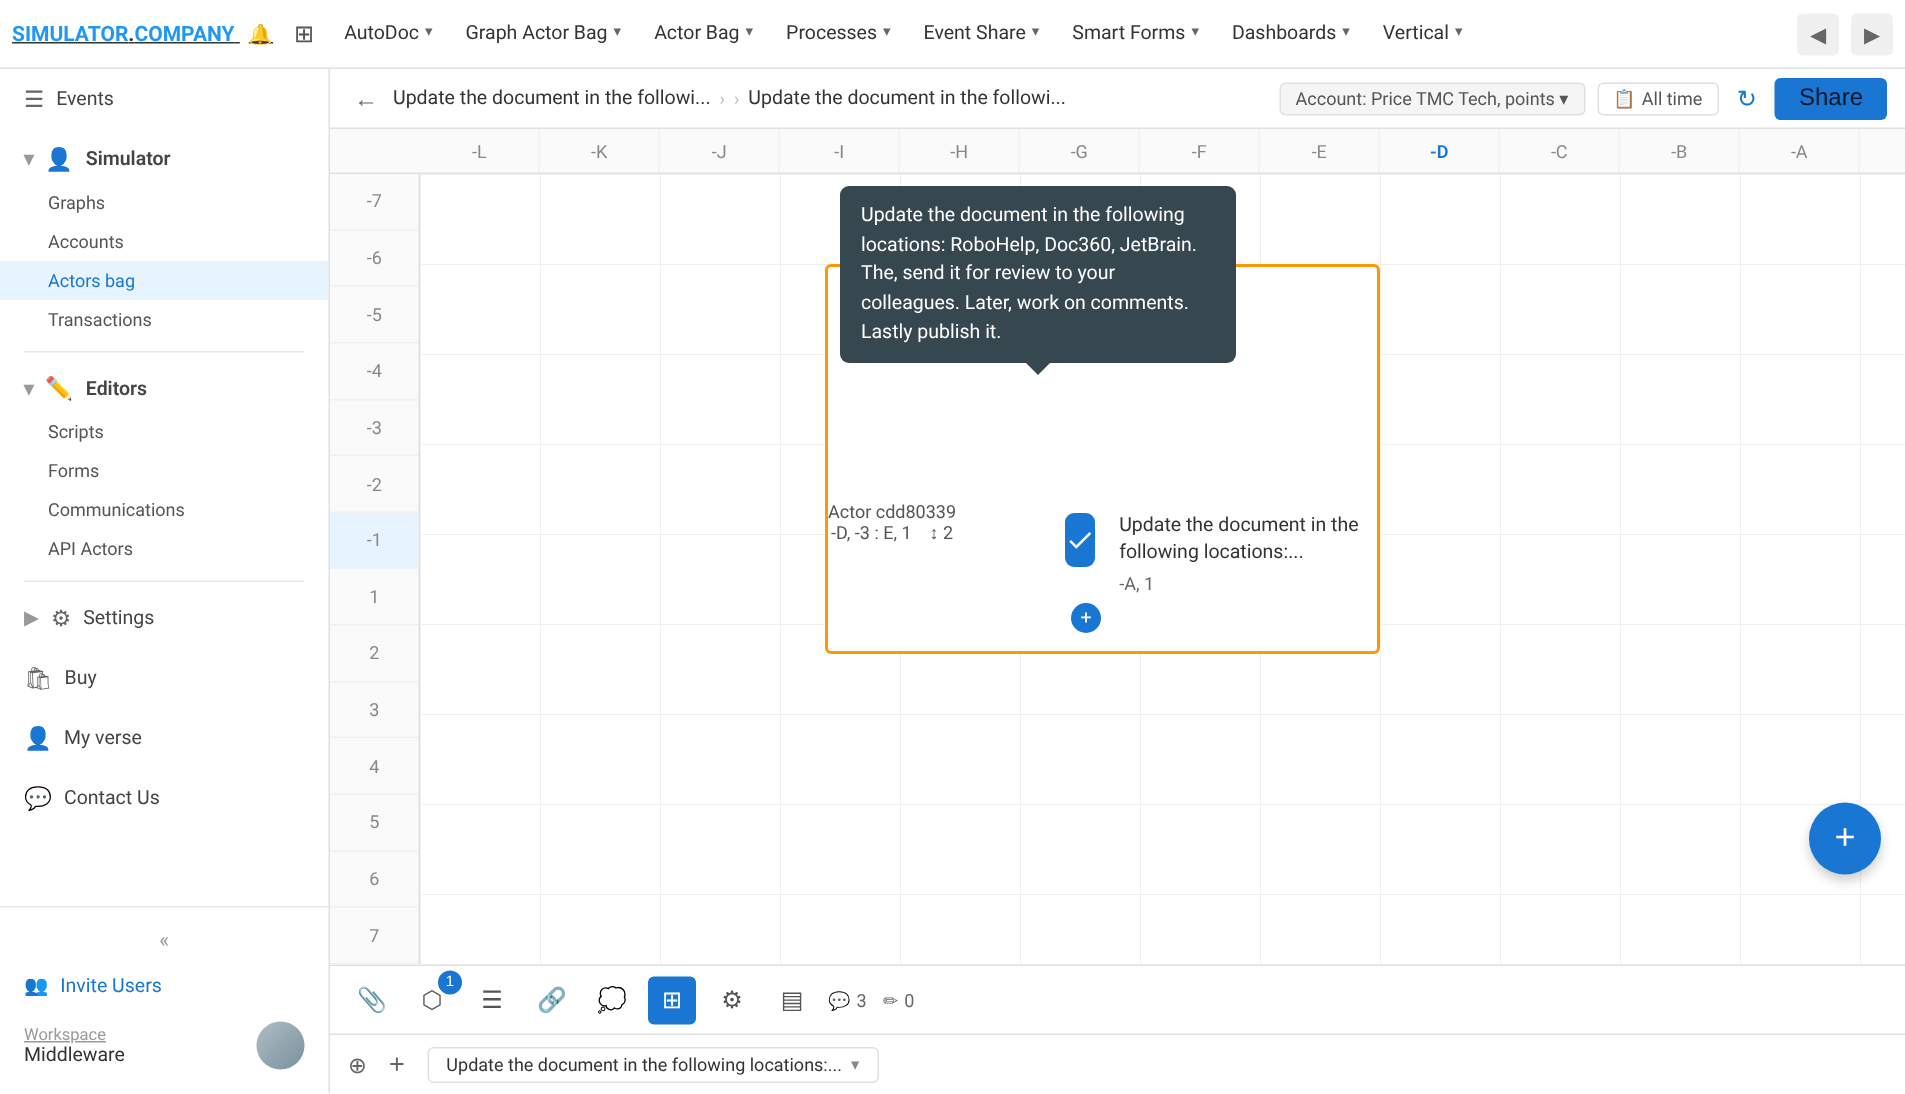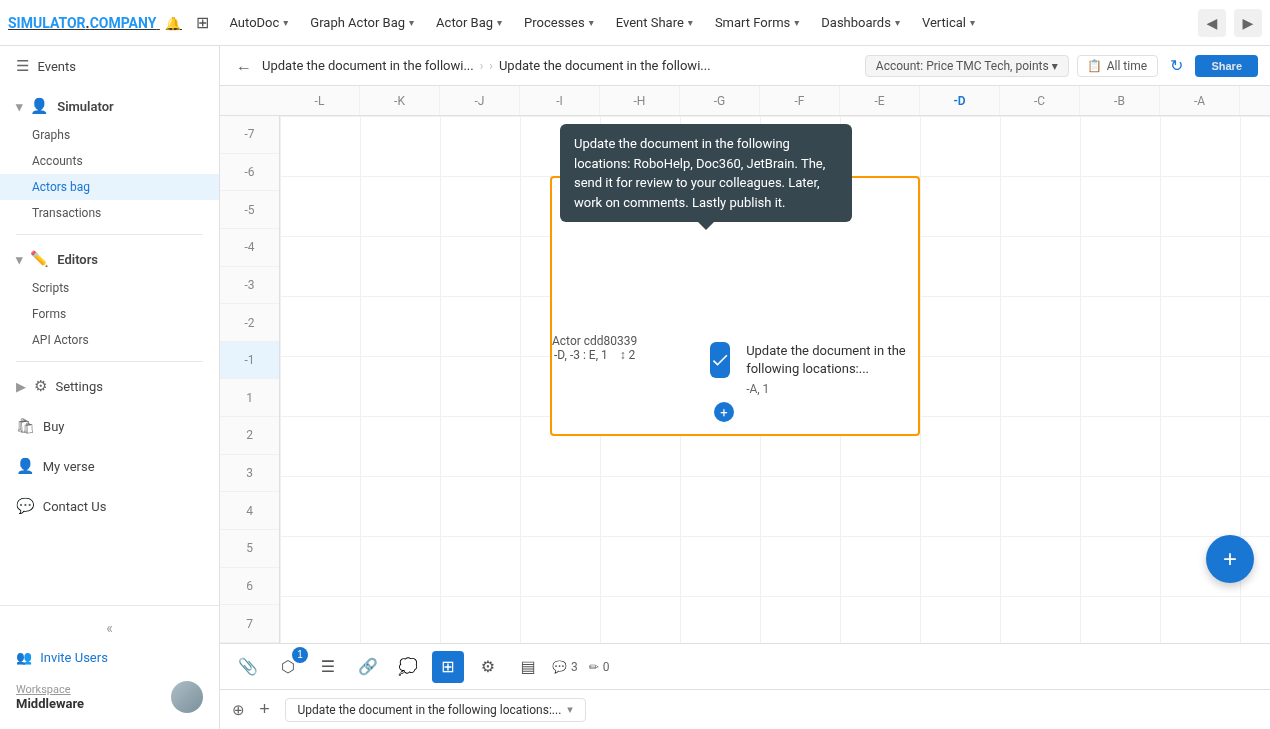--- a/index.html
+++ b/index.html
@@ -20,21 +20,20 @@
       font-size: 14px;
       font-weight: 700;
       color: #333;
       margin-right: 12px;
       white-space: nowrap;
       text-decoration: underline;
     }
     .nav-logo span { color: #2196F3; }
     .nav-item {
       display: flex;
-      align-items: center;
       gap: 4px;
       padding: 6px 10px;
       cursor: pointer;
       border-radius: 4px;
       font-size: 13px;
       color: #333;
       white-space: nowrap;
     }
     .nav-item .chevron { font-size: 10px; color: #666; }
     .nav-stack-icon { font-size: 16px; color: #555; margin-right: 8px; }
@@ -93,21 +92,21 @@
       color: #1976D2;
       font-size: 13px;
     }
     .workspace-row {
       display: flex;
       align-items: center;
       justify-content: space-between;
       padding: 8px 16px;
     }
     .workspace-label { font-size: 11px; color: #999; text-decoration: underline; }
-    .workspace-name { font-size: 13px; color: #333; font-weight: 700; }
+    .workspace-name { font-size: 13px; color: #333; font-weight: 400; }
     .workspace-avatar {
       width: 32px;
       height: 32px;
       border-radius: 50%;
       background: linear-gradient(135deg, #b0bec5 0%, #78909c 100%);
     }
 
     
     .content-area {
       flex: 1;
@@ -155,27 +154,26 @@
       font-size: 12px;
       color: #555;
       display: flex;
       align-items: center;
       gap: 4px;
       cursor: pointer;
     }
     .refresh-btn { cursor: pointer; color: #1976D2; font-size: 16px; padding: 4px; }
     .share-btn {
       background: #1976D2;
-      color: #e5e5e5;
+      color: #0f172a;
       border: none;
       border-radius: 4px;
       padding: 5px 16px;
-      font-size: 11px;
-      cursor: pointer;
-      font-weight: bold;
+      font-size: 16px;
+      cursor: pointer;
     }
 
     
     .grid-area {
       flex: 1;
       overflow: hidden;
       position: relative;
     }
 
     
@@ -241,21 +239,21 @@
 
     
     .actor-tooltip {
       position: absolute;
       top: 8px;
       left: 280px;
       background: #37474f;
       color: #fff;
       border-radius: 6px;
       padding: 10px 14px;
-      width: 292px;
+      width: 264px;
       font-size: 13px;
       line-height: 1.5;
       z-index: 10;
     }
     .actor-tooltip::after {
       content: '';
       position: absolute;
       bottom: -8px;
       left: 50%;
       transform: translateX(-50%);
@@ -487,20 +485,23 @@
       <div class="sidebar-item section-header">
         <span style="color:#999;">▾</span>
         <span class="icon">✏️</span>
         <span>Editors</span>
       </div>
       <div class="sidebar-sub-item">
         <span>Scripts</span>
       </div>
       <div class="sidebar-sub-item">
         <span>Forms</span>
+      </div>
+      <div class="sidebar-sub-item">
+        <span>Communications</span>
       </div>
       <div class="sidebar-sub-item">
         <span>API Actors</span>
       </div>
     </div>
 
     <div class="sidebar-divider"></div>
 
     <div class="sidebar-section">
       <div class="sidebar-item">

